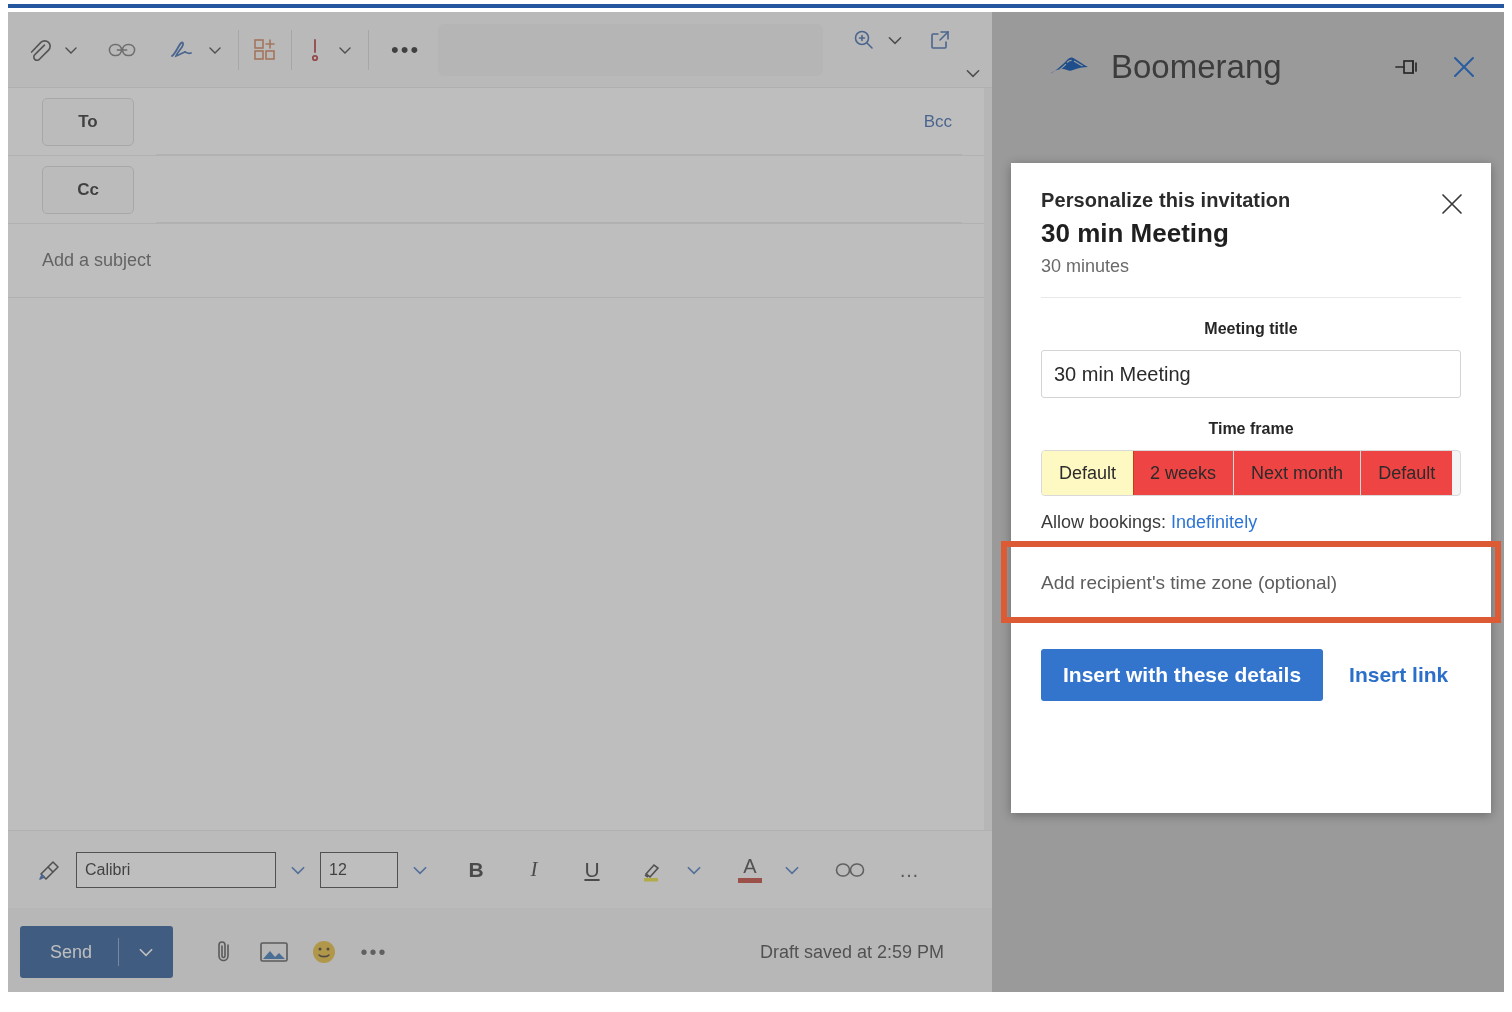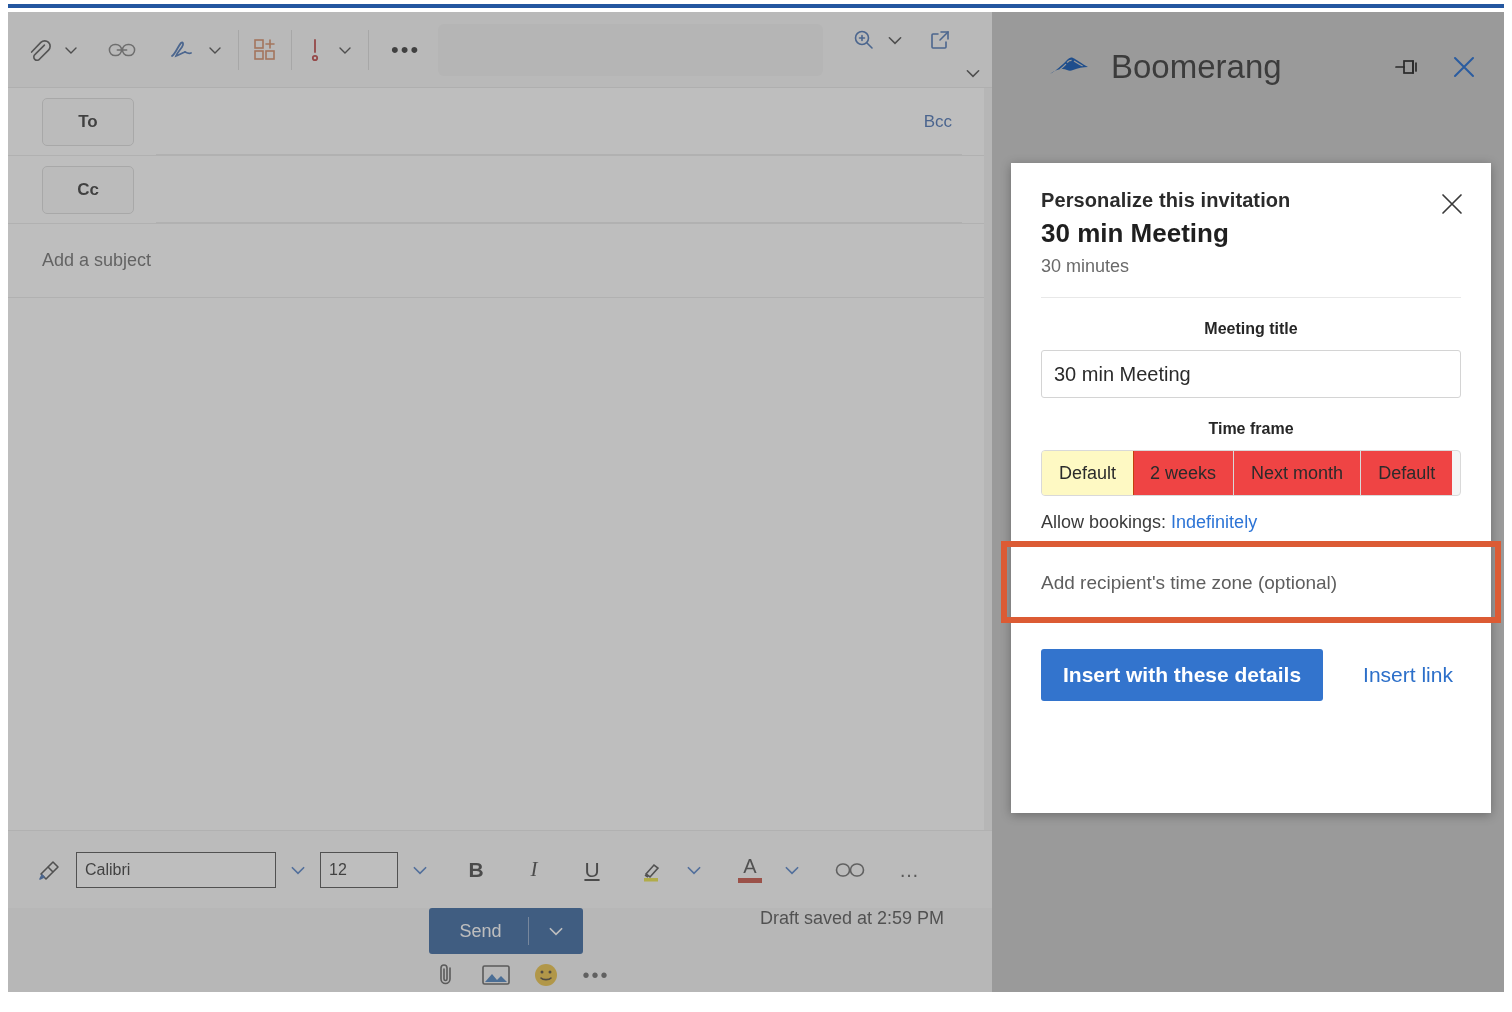--- a/index.html
+++ b/index.html
@@ -119,21 +119,21 @@
   }
   .combo-font { width: 200px; margin-left: 4px;}
   .combo-size { width: 78px; }
   .fmt-letter { font-size: 21px; color:#2f2f2f; }
 
   
   .sendbar {
     position: absolute; left: 0; top: 896px;
     width: 984px; height: 88px;
     background: #f2f2f2;
-    display: flex; align-items: center; padding-left: 12px; gap: 0; flex-direction: column;
+    display: flex; align-items: center; padding-left: 12px; gap: 0;
   }
   .send-btn {
     height: 52px; background: #1b4f91; color:#ffffff;
     display:flex; align-items:center; border-radius: 3px;
     font-size: 18px; cursor: pointer;
   }
   .send-btn .lbl { padding: 0 26px 0 30px; }
   .send-btn .sep { width:1px; height:28px; background:#7e9cc4; }
   .send-btn .chv { padding: 0 18px; display:flex; align-items:center;}
   .discard-btn {
@@ -228,27 +228,27 @@
   .tz-field {
     height: 56px; display:flex; align-items:center;
     padding-left: 30px; font-size: 19px; color:#5e5e5e; cursor: text;
   }
   .tz-highlight {
     position: absolute; left: -10px; top: -14px;
     width: 500px; height: 82px;
     border: 6px solid #dc5b34;
     pointer-events: none;
   }
-  .actions { margin-top: 38px; display:flex; align-items:center; gap: 40px; }
+  .actions { margin-top: 38px; display:flex; align-items:center; gap: 26px; }
   .primary-btn {
     height: 52px; padding: 0 22px; background:#3374cd; color:#ffffff;
     border-radius: 3px; display:flex; align-items:center;
     font-size: 21px; font-weight: 700; cursor:pointer;
   }
-  .link-btn { font-size: 21px; color:#2c6fc9; font-weight: 400; cursor:pointer; }
+  .link-btn { font-size: 21px; color:#2c6fc9; font-weight: 700; cursor:pointer; }
 </style>
 </head>
 <body>
 
 <div id="root">
   <div class="window">
 
     <div class="compose">
 
       <div class="cmdbar">

